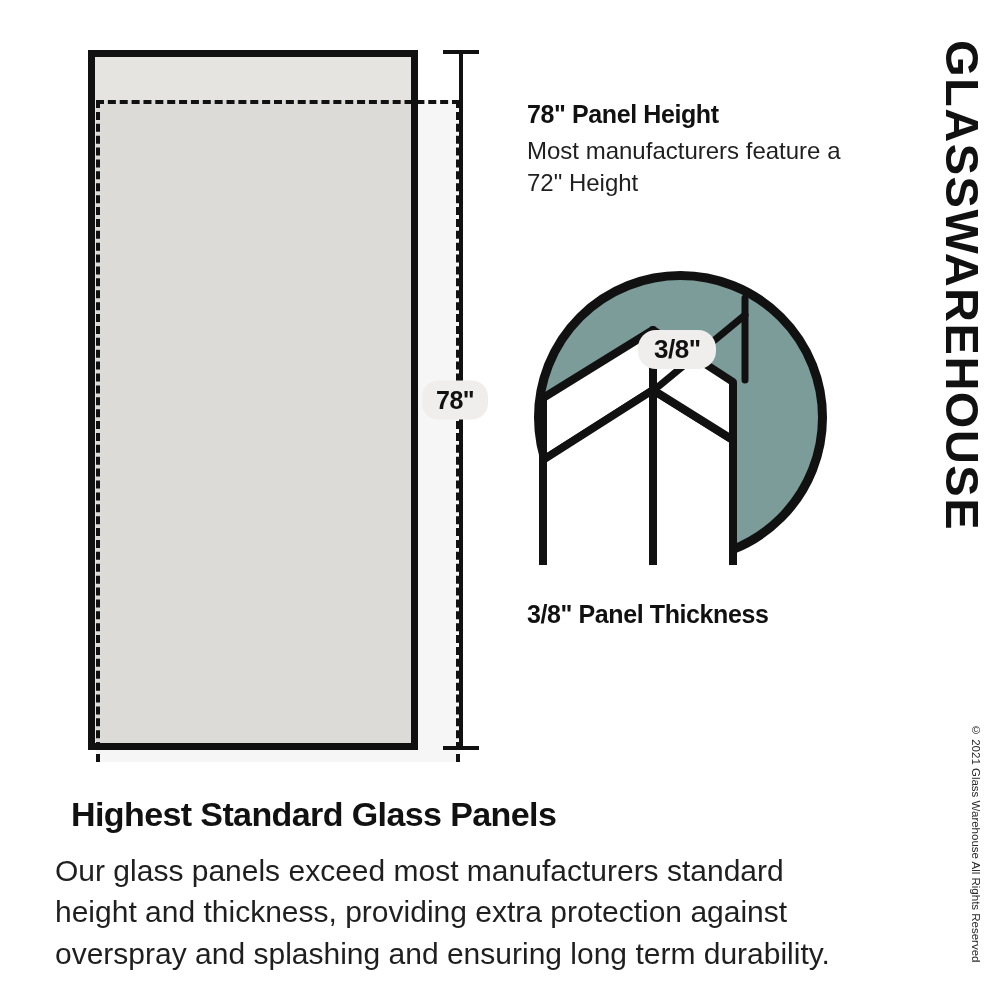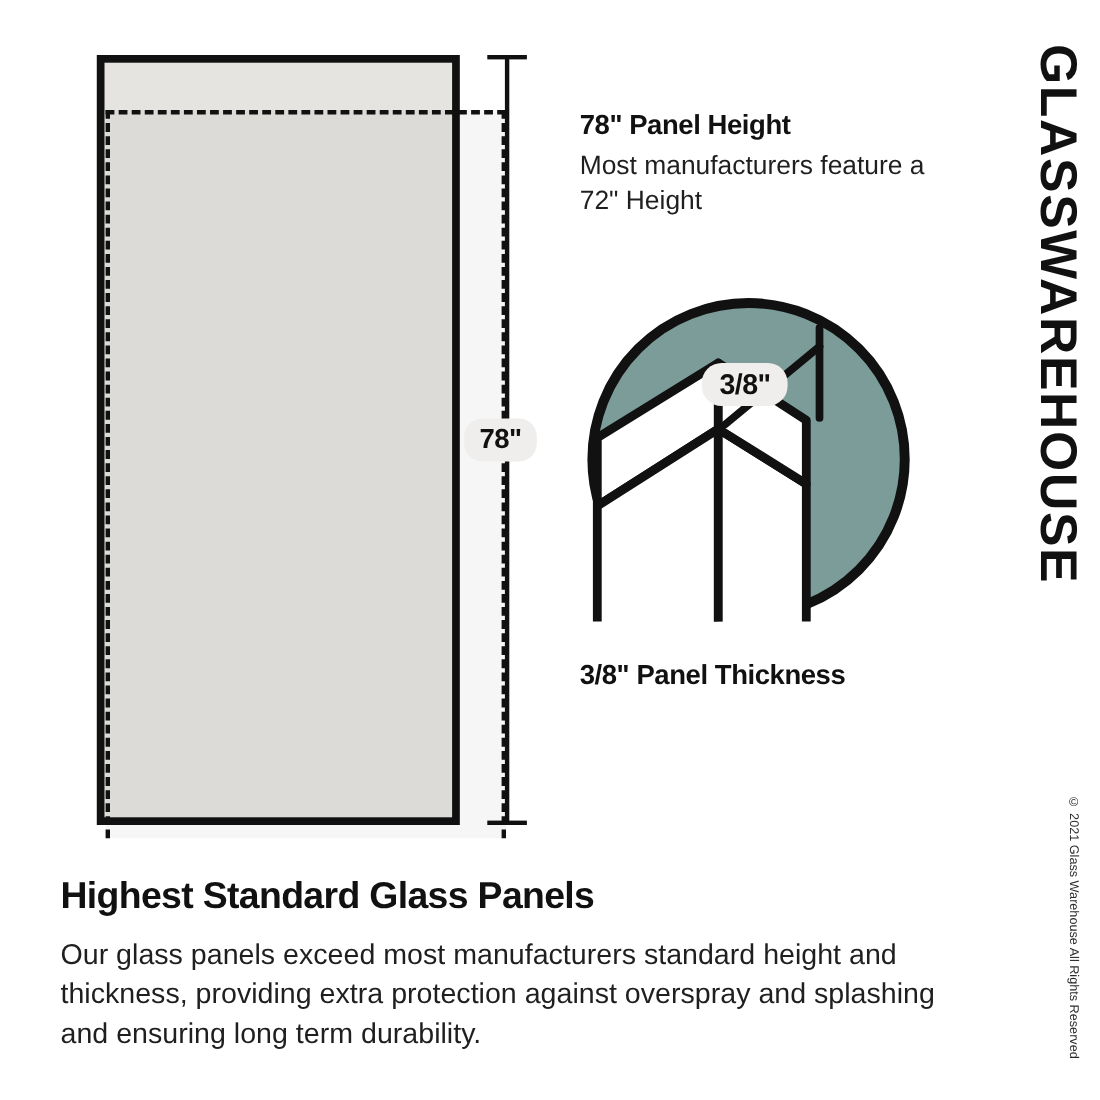--- a/index.html
+++ b/index.html
@@ -161,25 +161,25 @@
   #bottom-block {
     position: absolute;
     left: 55px;
     top: 795px;
     width: 815px;
   }
   #bottom-heading {
     font-size: 34px;
     font-weight: bold;
     letter-spacing: -0.6px;
-    margin: 0 0 16px 0;
+    margin: 0 0 16px 16px;
     color: #111111;
   }
   #bottom-paragraph {
-    font-size: 26px;
+    font-size: 30px;
     line-height: 1.38;
     margin: 0;
     color: #1f1f1f;
   }
 </style>
 </head>
 <body>
 
 <div id="panel-figure">
   <div id="panel-outer"></div>

